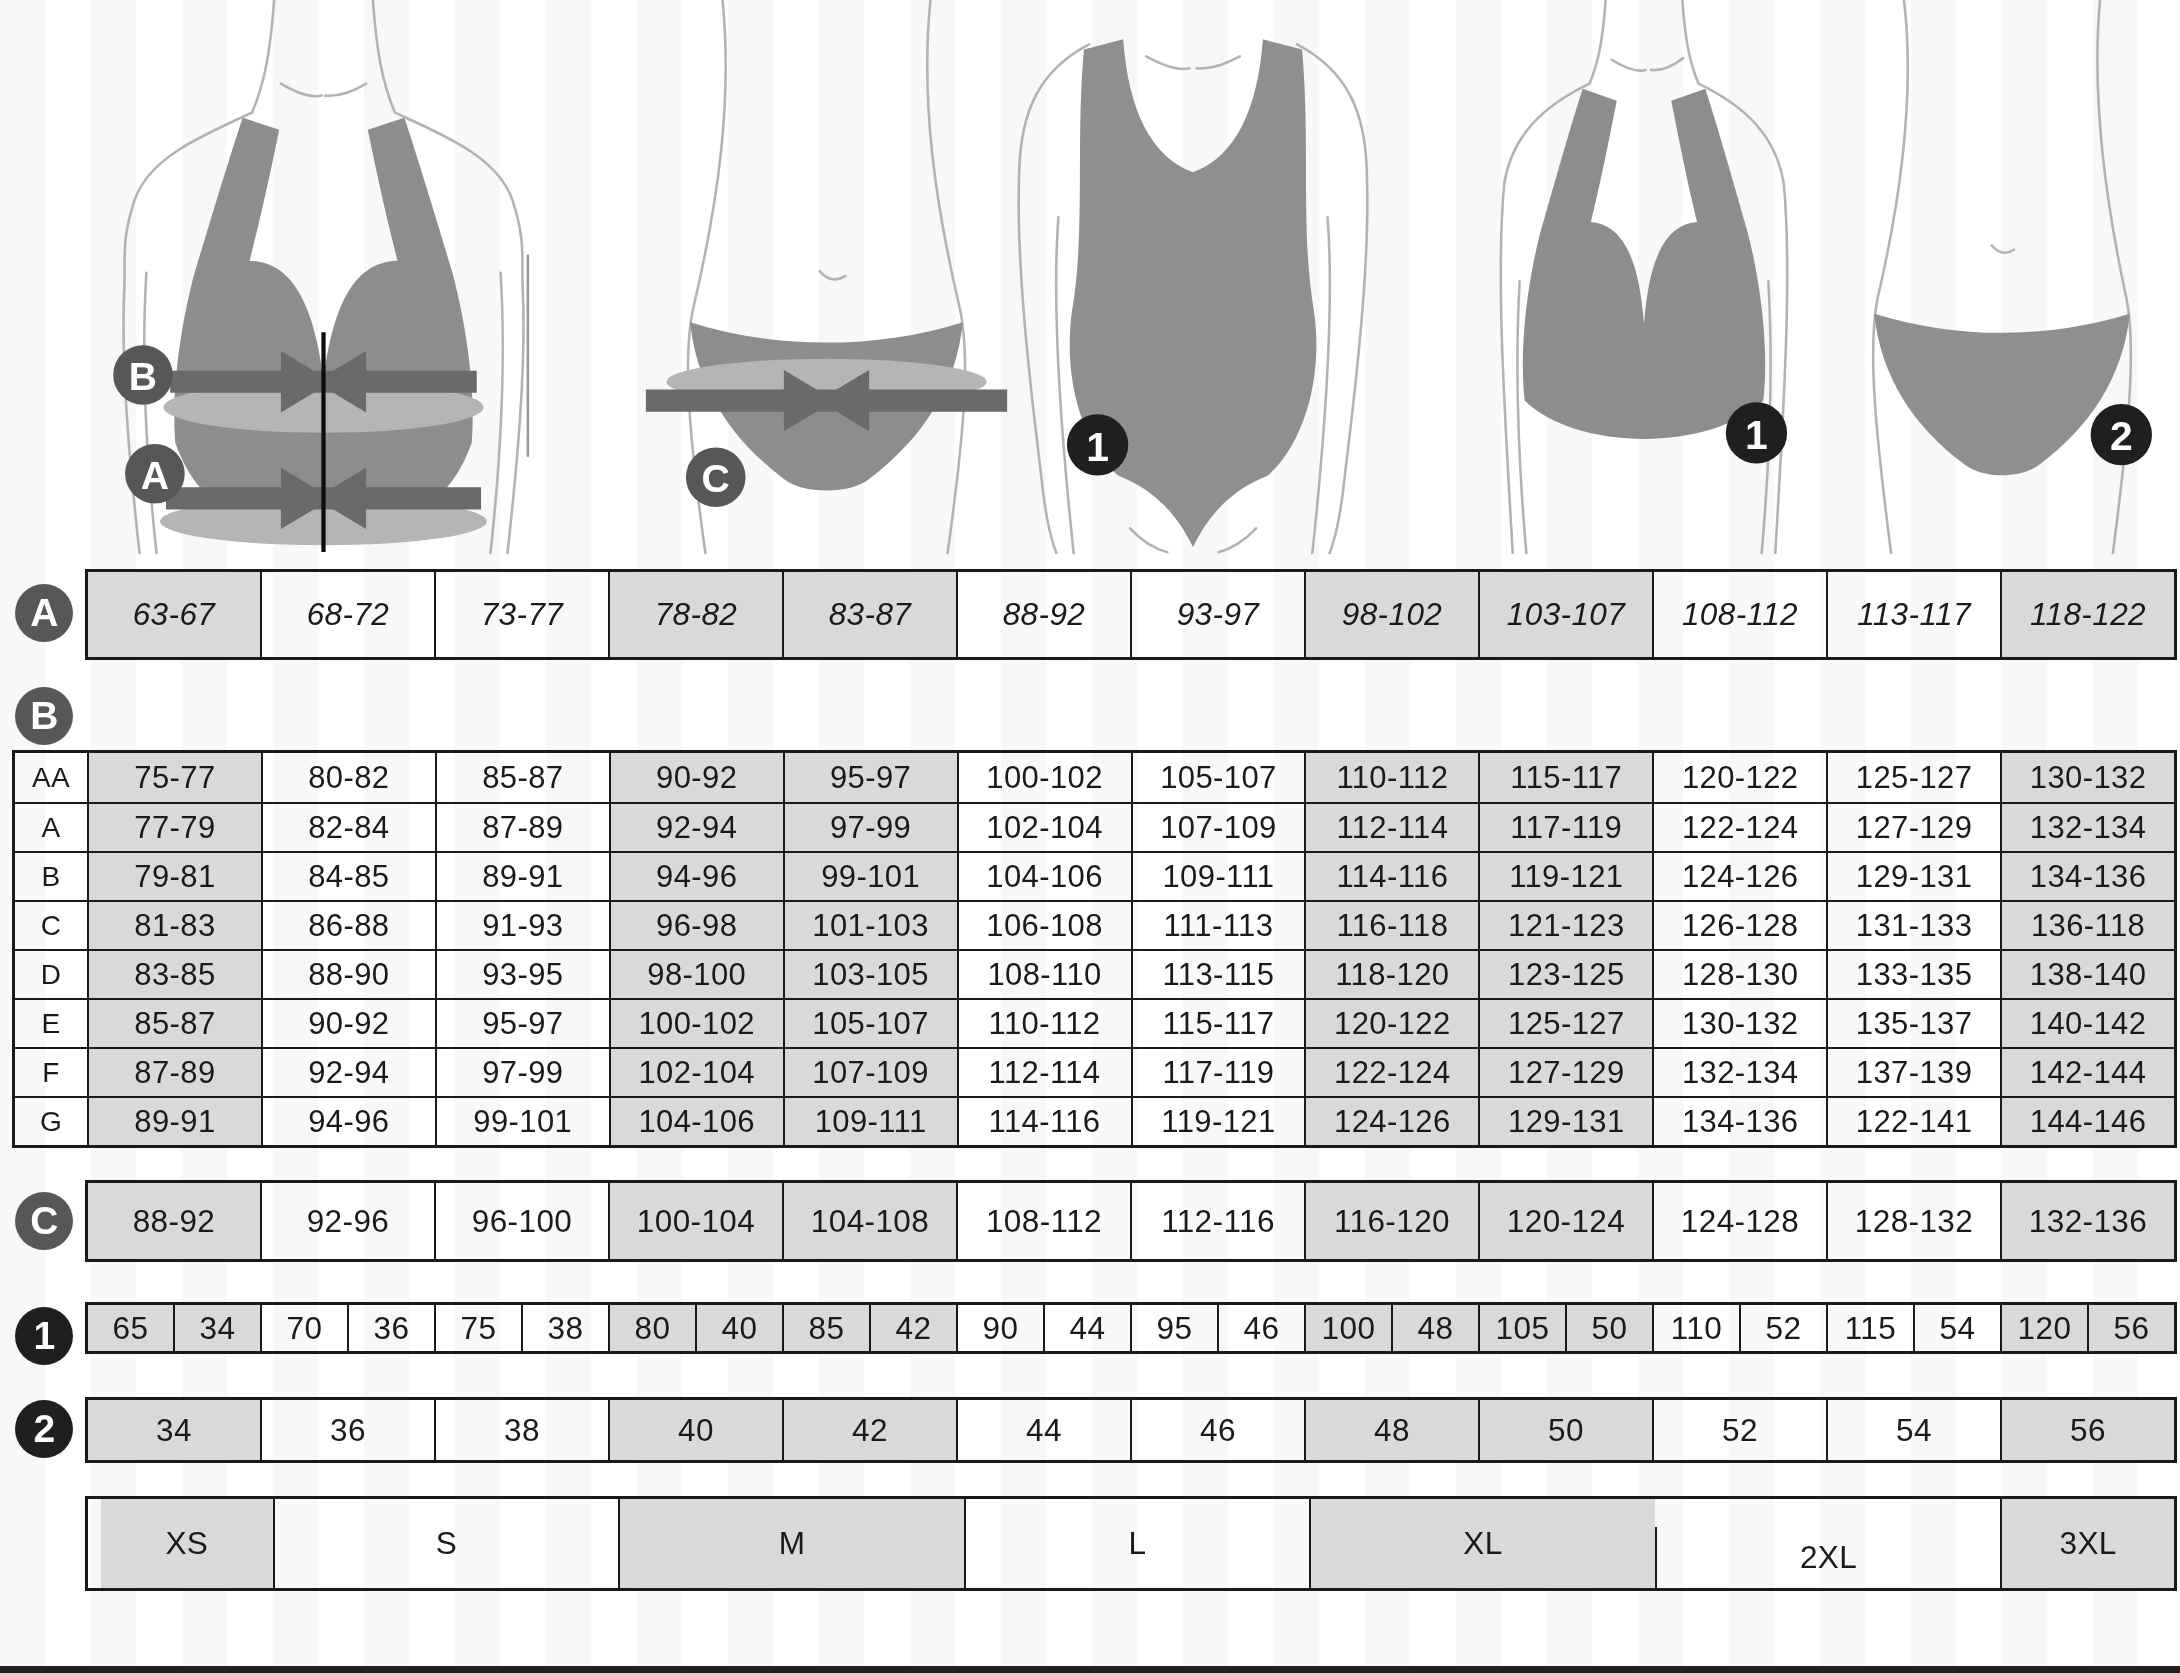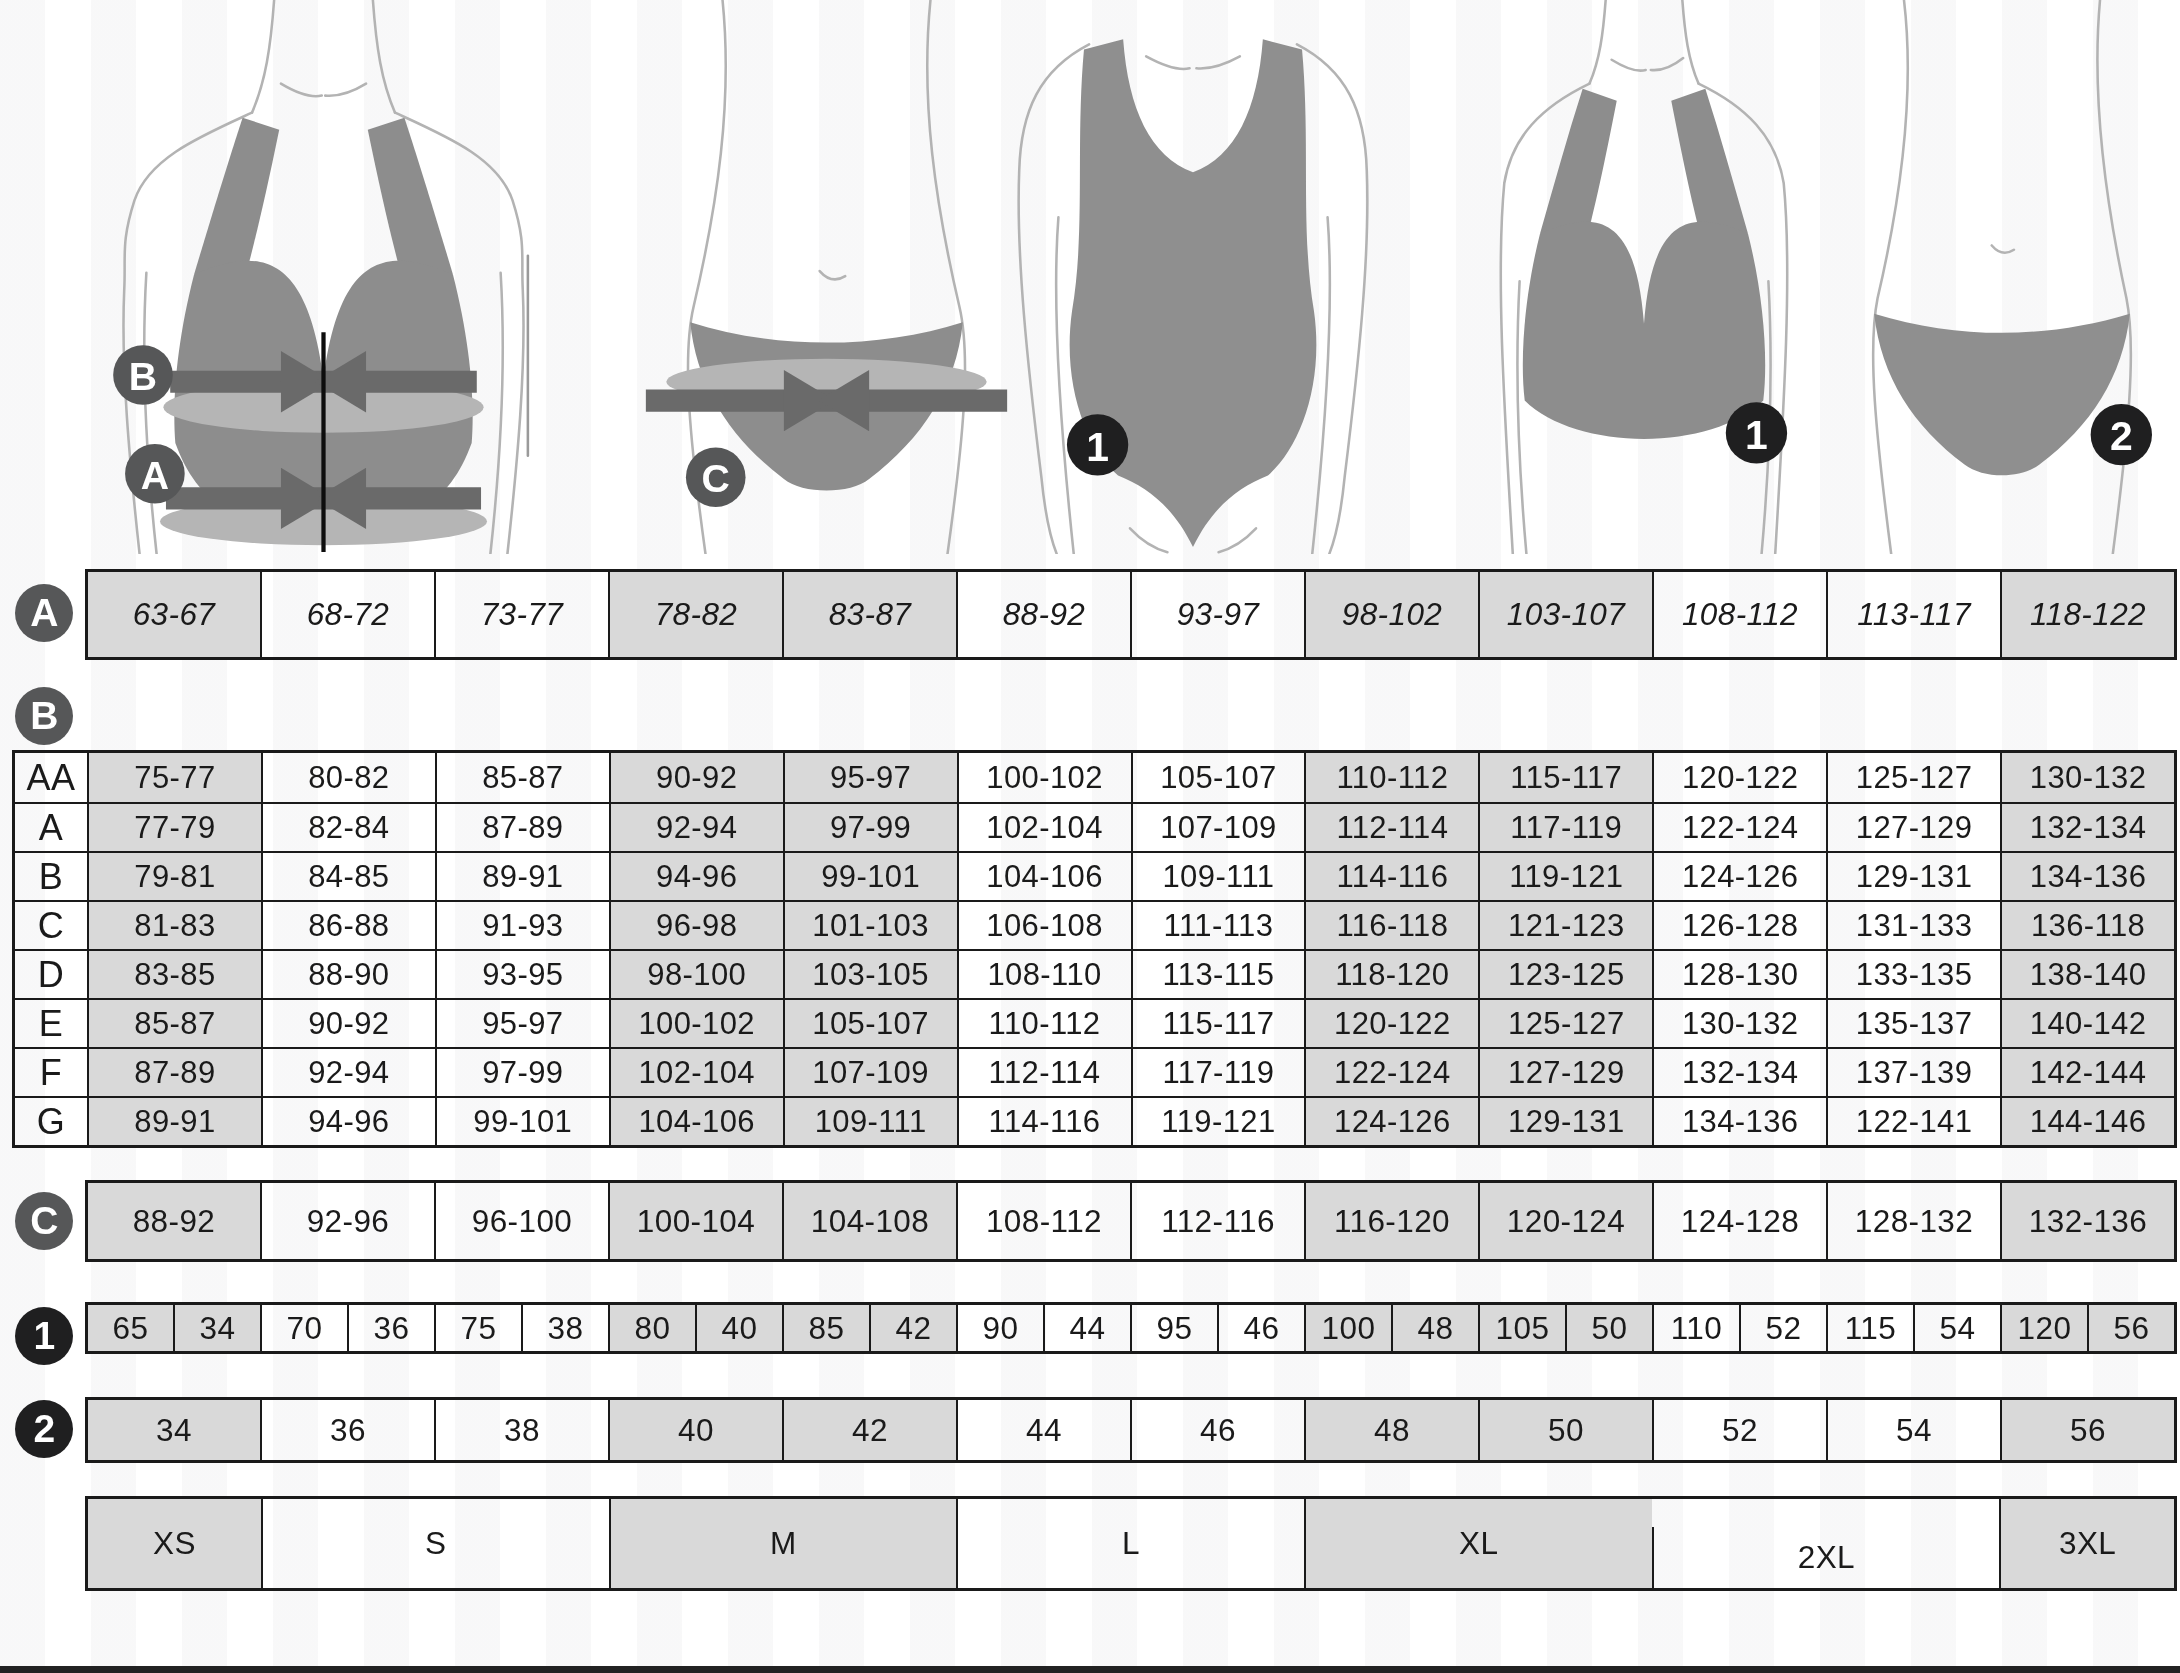--- a/index.html
+++ b/index.html
@@ -42,21 +42,21 @@
   .matrix{
     position:absolute;left:12px;width:2165px;
     display:grid;grid-template-columns:72px repeat(12,1fr);
     border:3.4px solid #1a1a1a;box-sizing:border-box;
   }
   .matrix .cell{
     display:flex;align-items:center;justify-content:center;
     font-size:31px;letter-spacing:0.4px;box-sizing:border-box;
     height:49px;border-left:2.6px solid #1a1a1a;
   }
-  .matrix .cell.rowlabel{border-left:none;font-size:36px;background:transparent;}
+  .matrix .cell.rowlabel{border-left:none;font-size:28px;background:transparent;}
   .matrix .cell.toprow{border-top:none;}
   .matrix .cell:not(.toprow){border-top:2.6px solid #1a1a1a;}
 
   .bottom-bar{position:absolute;left:0;bottom:0;width:2181px;height:7.7px;background:#222;}
 </style>
 </head>
 <body>
 
 <div class="figures">
 
@@ -362,21 +362,21 @@
     <div class="cell">44</div>
     <div class="cell">46</div>
     <div class="cell gray">48</div>
     <div class="cell gray">50</div>
     <div class="cell">52</div>
     <div class="cell">54</div>
     <div class="cell gray">56</div>
   </div>
 
 <div class="strip" style="top:1496px;height:95px;" id="strip-letter-sizes">
-    <div class="cell gray" style="flex-grow: 1;">XS</div>
+    <div class="cell gray" style="flex-grow: 1; margin-left: 13px;">XS</div>
     <div class="cell" style="flex-grow: 2;">S</div>
     <div class="cell gray" style="flex-grow: 2;">M</div>
     <div class="cell" style="flex-grow: 2;">L</div>
     <div class="cell gray" style="flex-grow: 2;">XL</div>
     <div class="cell" style="flex-grow: 2; margin-top: 28px;">2XL</div>
     <div class="cell gray" style="flex-grow: 1;">3XL</div>
   </div>
 
 <div class="bottom-bar"></div>
 

